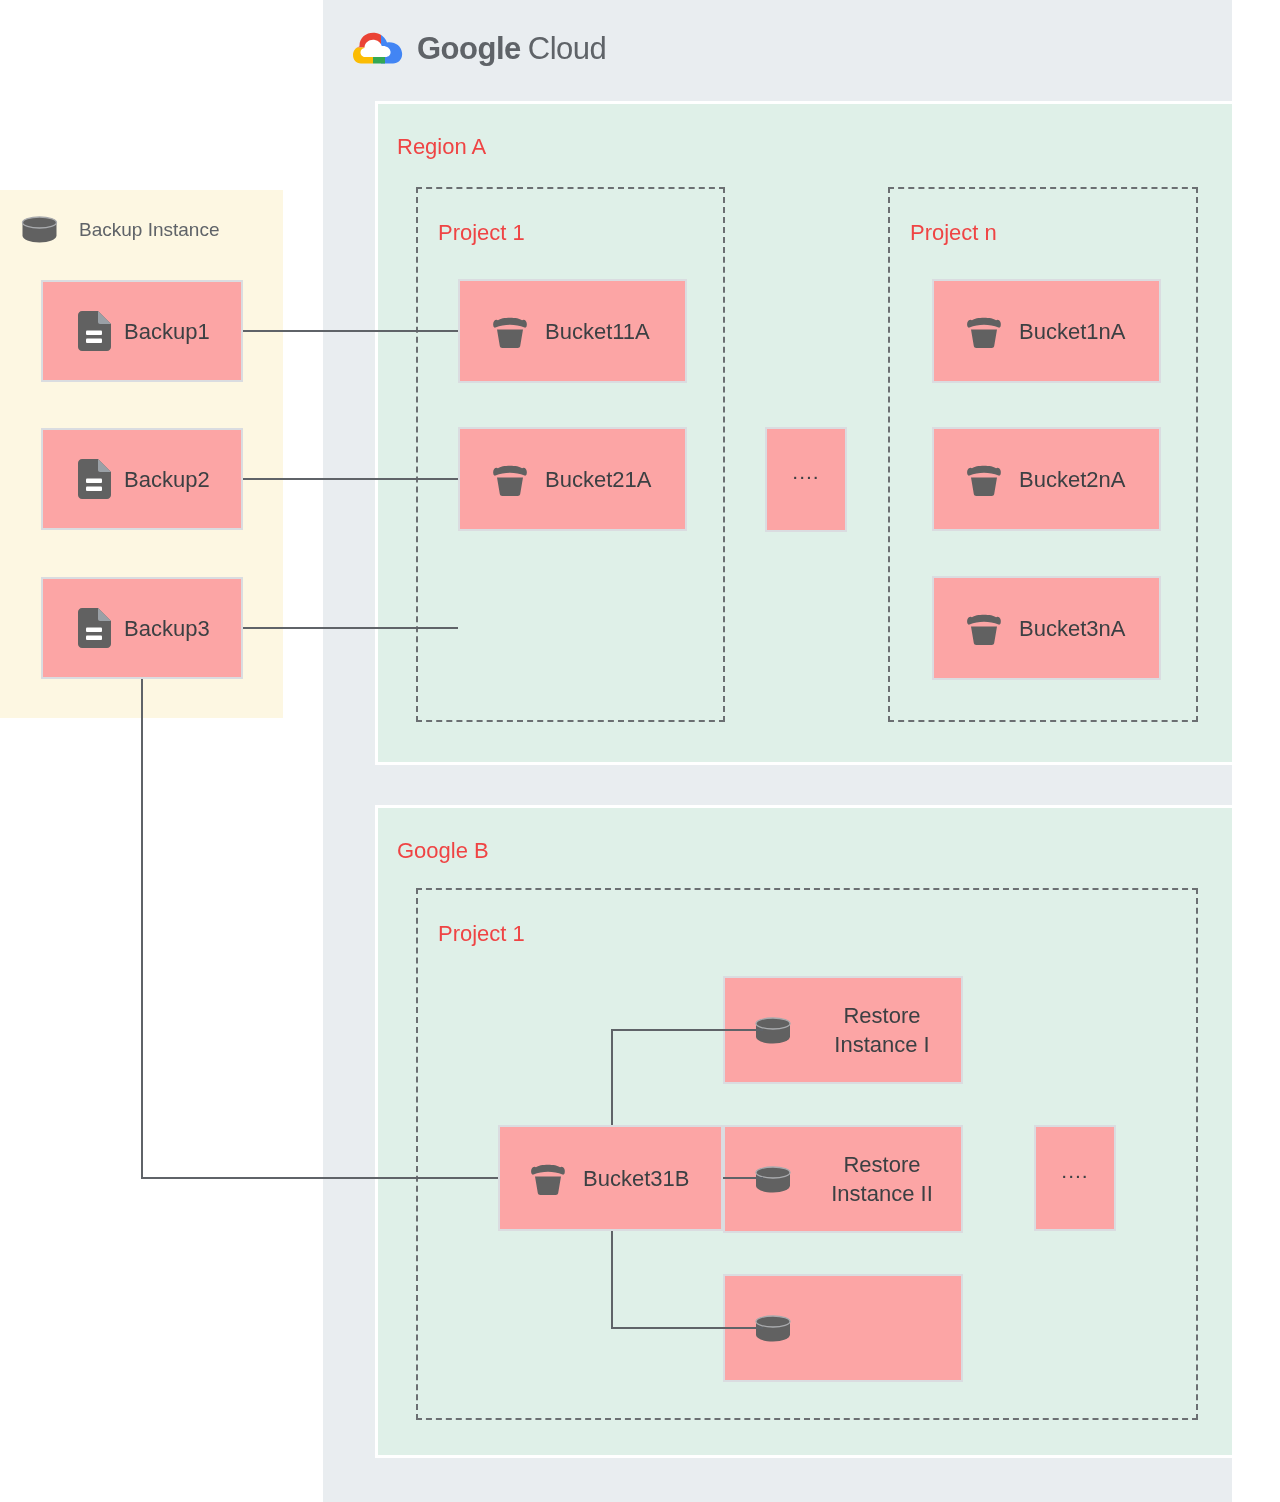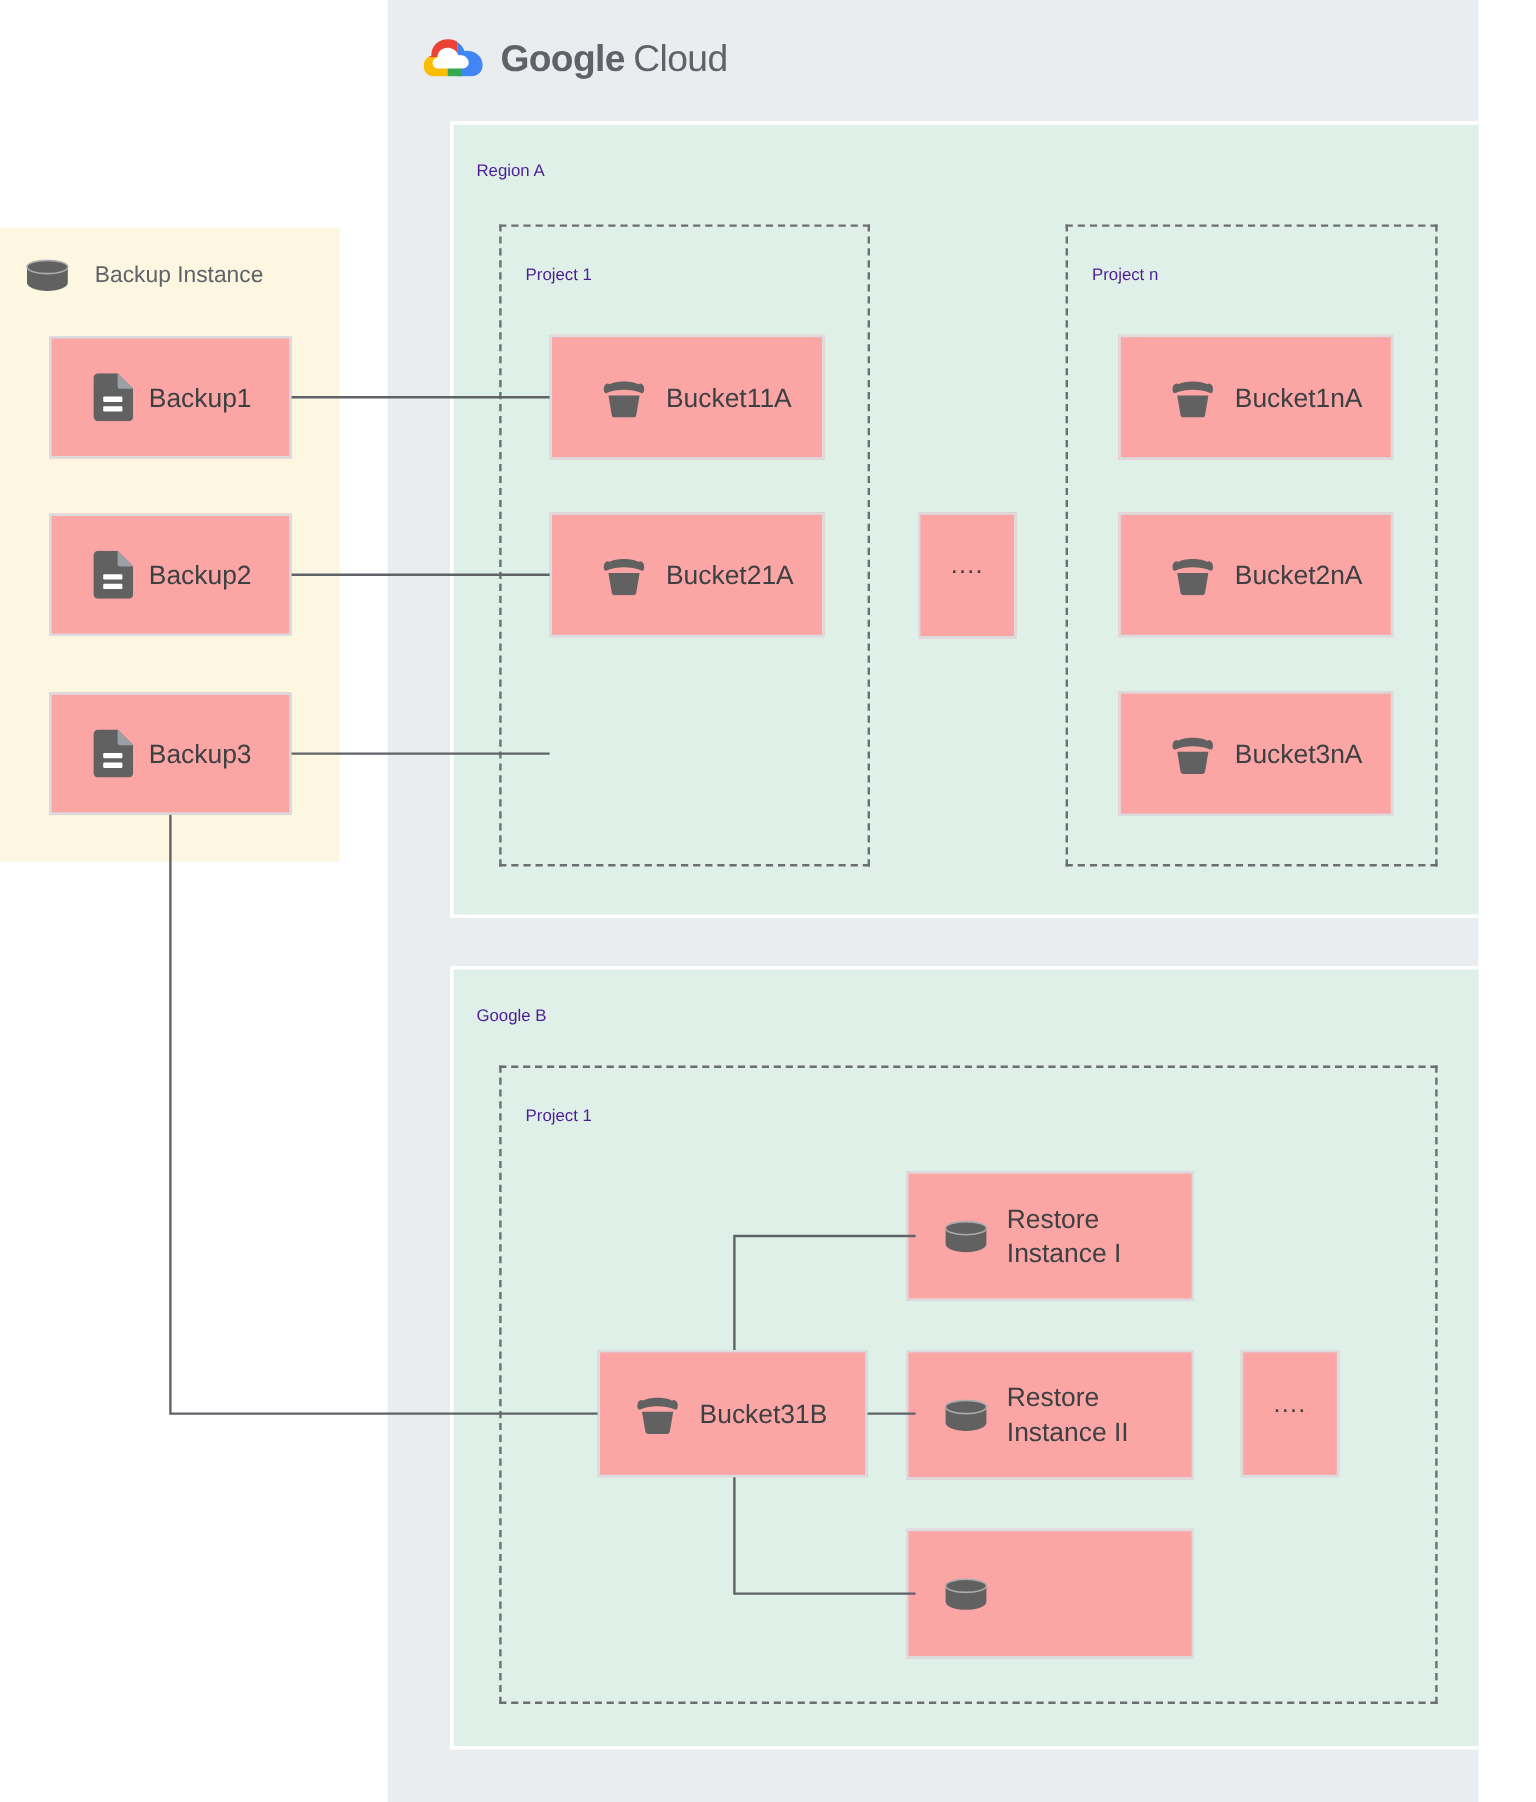--- a/index.html
+++ b/index.html
@@ -16,35 +16,35 @@
   .logo-text{font-size:31px;color:#5f6368;letter-spacing:-0.5px;white-space:nowrap;}
   .logo-text .g{font-weight:600;margin-right:7px;}
   .logo-text .c{font-weight:400;}
 
   .panel-header{left:21px;top:216px;display:flex;align-items:center;gap:21px;}
   .panel-header span{font-size:19px;color:#5f6368;}
 
   .region{background:#dff0e8;border:3px solid #ffffff;}
   .region-a{left:375px;top:101px;width:856px;height:658px;}
   .region-b{left:375px;top:805px;width:856px;height:647px;}
-  .zone-label{font-size:14px;color:#4c1d95;white-space:nowrap;}
+  .zone-label{font-size:22px;color:#ef4444;white-space:nowrap;}
 
   .proj{border:2px dashed #6b6f72;}
   .proj-a1{left:416px;top:187px;width:305px;height:531px;}
   .proj-an{left:888px;top:187px;width:306px;height:531px;}
   .proj-b1{left:416px;top:888px;width:778px;height:528px;}
 
   .node{
     background:#fca5a5;border:2px solid #dadce0;
     display:flex;align-items:center;box-sizing:border-box;
   }
   .node .lbl{font-size:22px;color:#3c4043;line-height:29px;}
   .backup-box{left:41px;width:202px;height:102px;padding-left:34px;gap:13px;}
-  .bucket-box{width:229px;height:104px;padding-left:41px;gap:16px;}
-  .ri-box{left:755px;width:240px;height:108px;padding-left:30px;gap:16px;}
+  .bucket-box{width:229px;height:104px;padding-left:31px;gap:16px;}
+  .ri-box{left:723px;width:240px;height:108px;padding-left:30px;gap:16px;text-align:center;}
   .ri-box .lbl{width:150px;}
   .dots-box{width:82px;height:105px;justify-content:center;padding-left:0;}
   .dots-box .lbl{transform:translateY(-28%);letter-spacing:1px;font-size:21px;}
 
   .connectors{left:0;top:0;width:1280px;height:1502px;pointer-events:none;}
   .connectors path{stroke:#5f6368;stroke-width:2;fill:none;}
   .icon{flex:0 0 auto;}
 </style>
 </head>
 <body>

